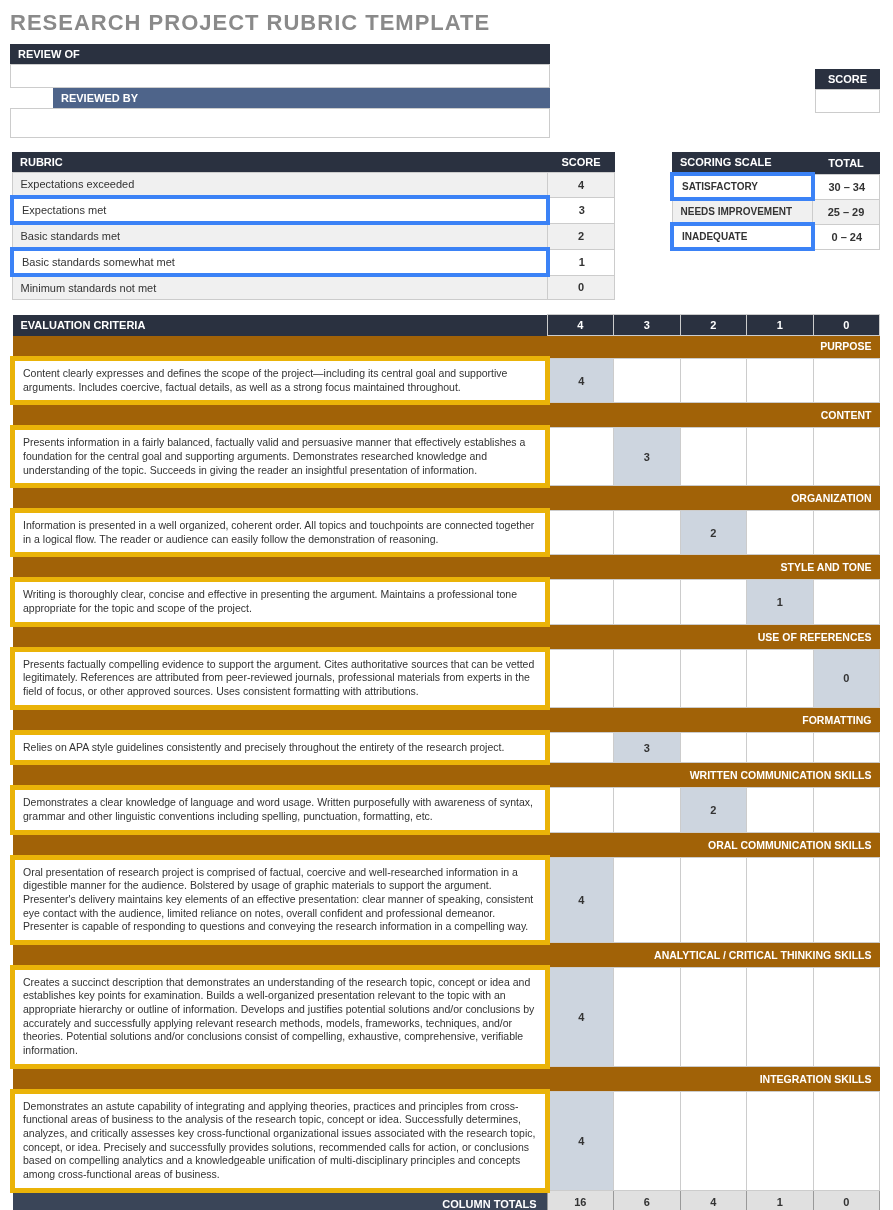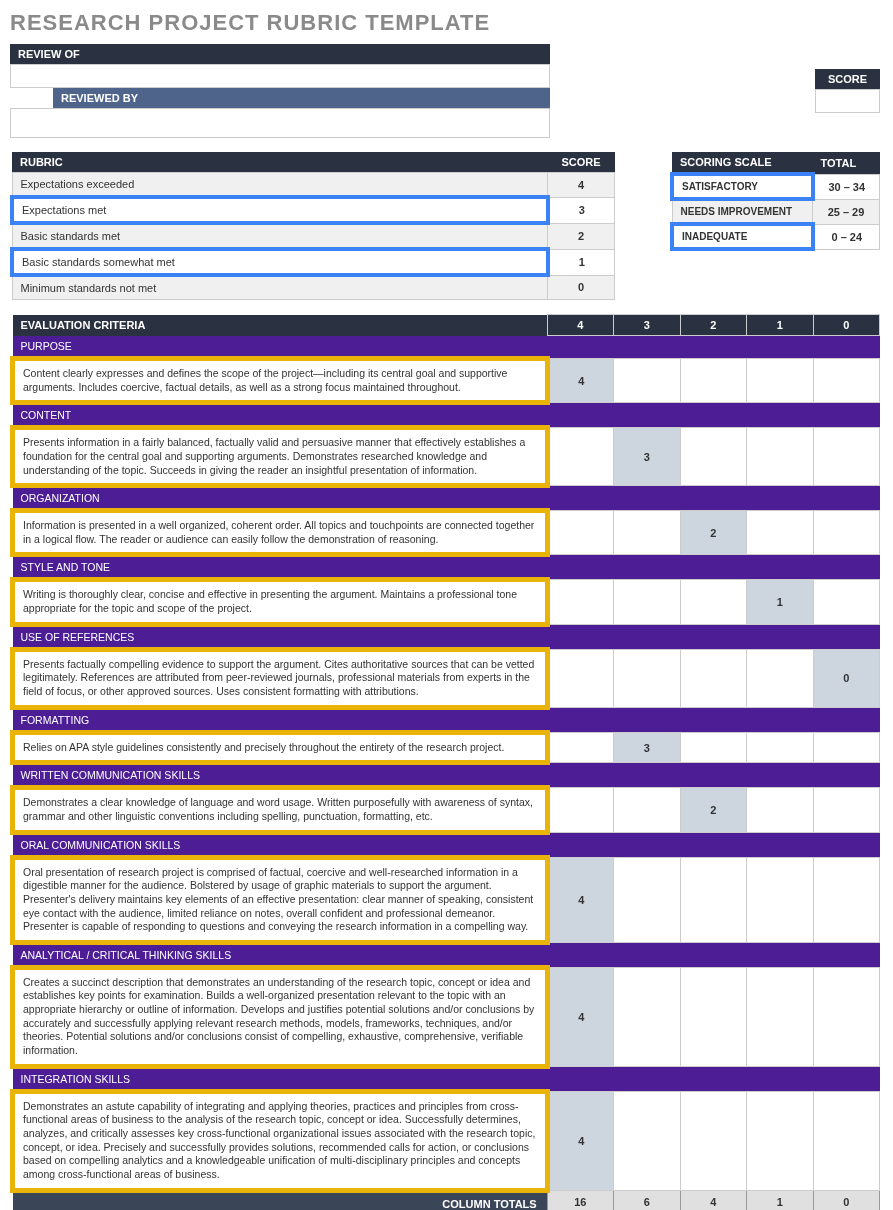--- a/index.html
+++ b/index.html
@@ -15,21 +15,21 @@
   h1 {
     font-size: 22px;
     font-weight: bold;
     color: #8a8a8a;
     letter-spacing: 1px;
     margin: 0 0 8px 0;
   }
   table { border-collapse: collapse; }
   .hdr-dark { background: #2a3140; color: #fff; font-weight: bold; font-size: 11px; padding: 4px 8px; }
   .hdr-blue { background: #4e648a; color: #fff; font-weight: bold; font-size: 11px; padding: 4px 8px; margin-left: 43px; }
-  .cell-label { background: #4c1d95; color: #fff; font-weight: normal; font-size: 10.5px; padding: 4px 8px; }
+  .cell-label { background: #a16207; color: #fff; font-weight: bold; font-size: 10.5px; padding: 4px 8px; text-align: right; }
   .cell-light { background: #f0f0f0; border: 1px solid #ccc; padding: 5px 8px; font-size: 11px; }
   .cell-white { background: #fff; border: 4px solid #3b82f6; padding: 5px 8px; font-size: 11px; }
   .empty-input { background: #fff; border: 1px solid #ccc; height: 24px; }
   .score-cell { text-align: center; font-weight: bold; width: 67px; border: 1px solid #ccc; }
   .totals-dark { background: #3a4558; color: #fff; font-weight: bold; text-align: right; padding: 5px 10px; font-size: 11px; }
   .total-val { background: #e0e0e0; text-align: center; font-weight: bold; border: 1px solid #999; }
   .highlight { background: #cdd5df; }
   .top-row { display: flex; gap: 265px; align-items: center; }
   .flex-row { display: flex; gap: 55px; align-items: flex-start; }
   .desc { font-size: 10.5px; line-height: 1.3; padding: 6px 8px; border: 5px solid #eab308; background: #fff; vertical-align: top; }
@@ -79,21 +79,21 @@
           <td class="cell-light">Minimum standards not met</td>
           <td class="cell-light score-cell">0</td>
         </tr>
   </tbody>
     </table>
 
   <table style="width:210px;">
     <tbody>
         <tr>
       <td class="hdr-dark">SCORING SCALE</td>
-      <td class="hdr-dark" style="width:65px;">TOTAL</td>
+      <td class="hdr-dark" style="text-align:center;width:65px;">TOTAL</td>
     </tr>
     <tr>
           <td class="cell-white" style="font-weight:bold;font-size:10px;">SATISFACTORY</td>
           <td class="cell-white score-cell">30 – 34</td>
         </tr>
     <tr>
           <td class="cell-light" style="font-weight:bold;font-size:10px;">NEEDS IMPROVEMENT</td>
           <td class="cell-light score-cell">25 – 29</td>
         </tr>
     <tr>

